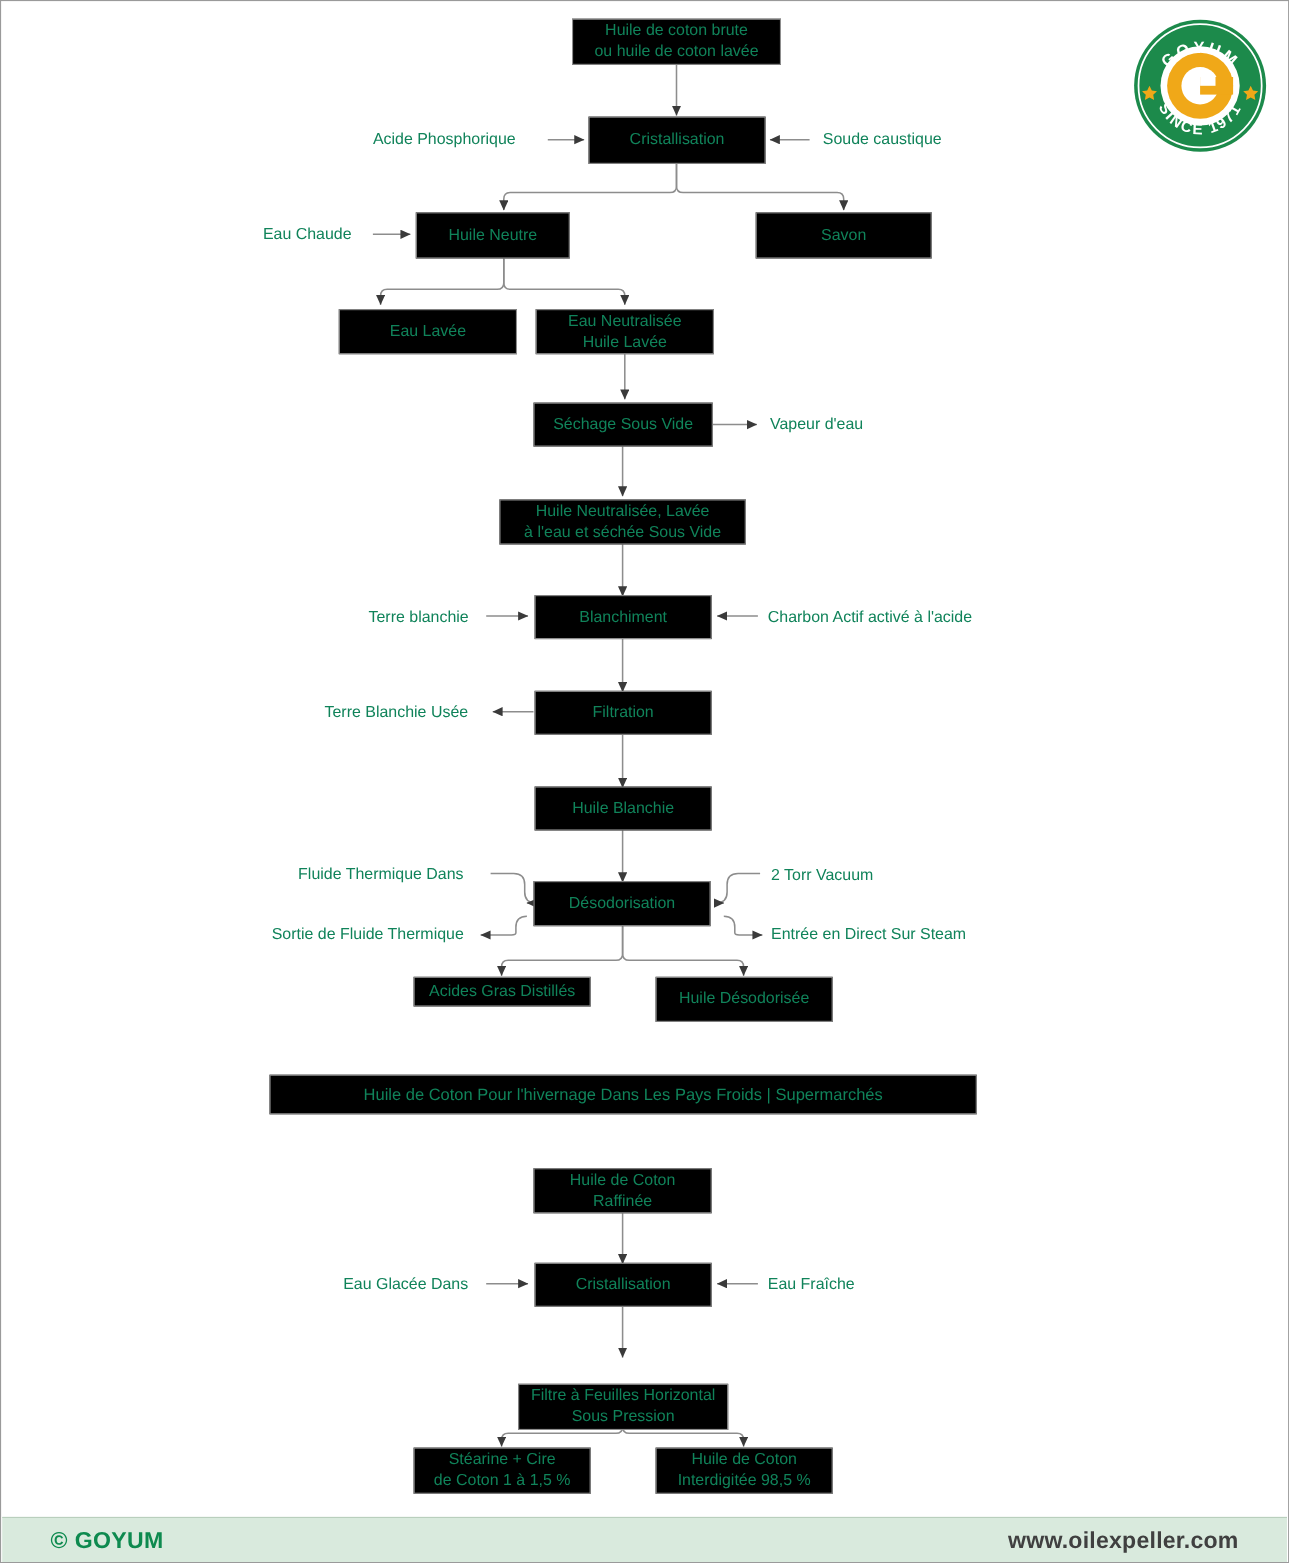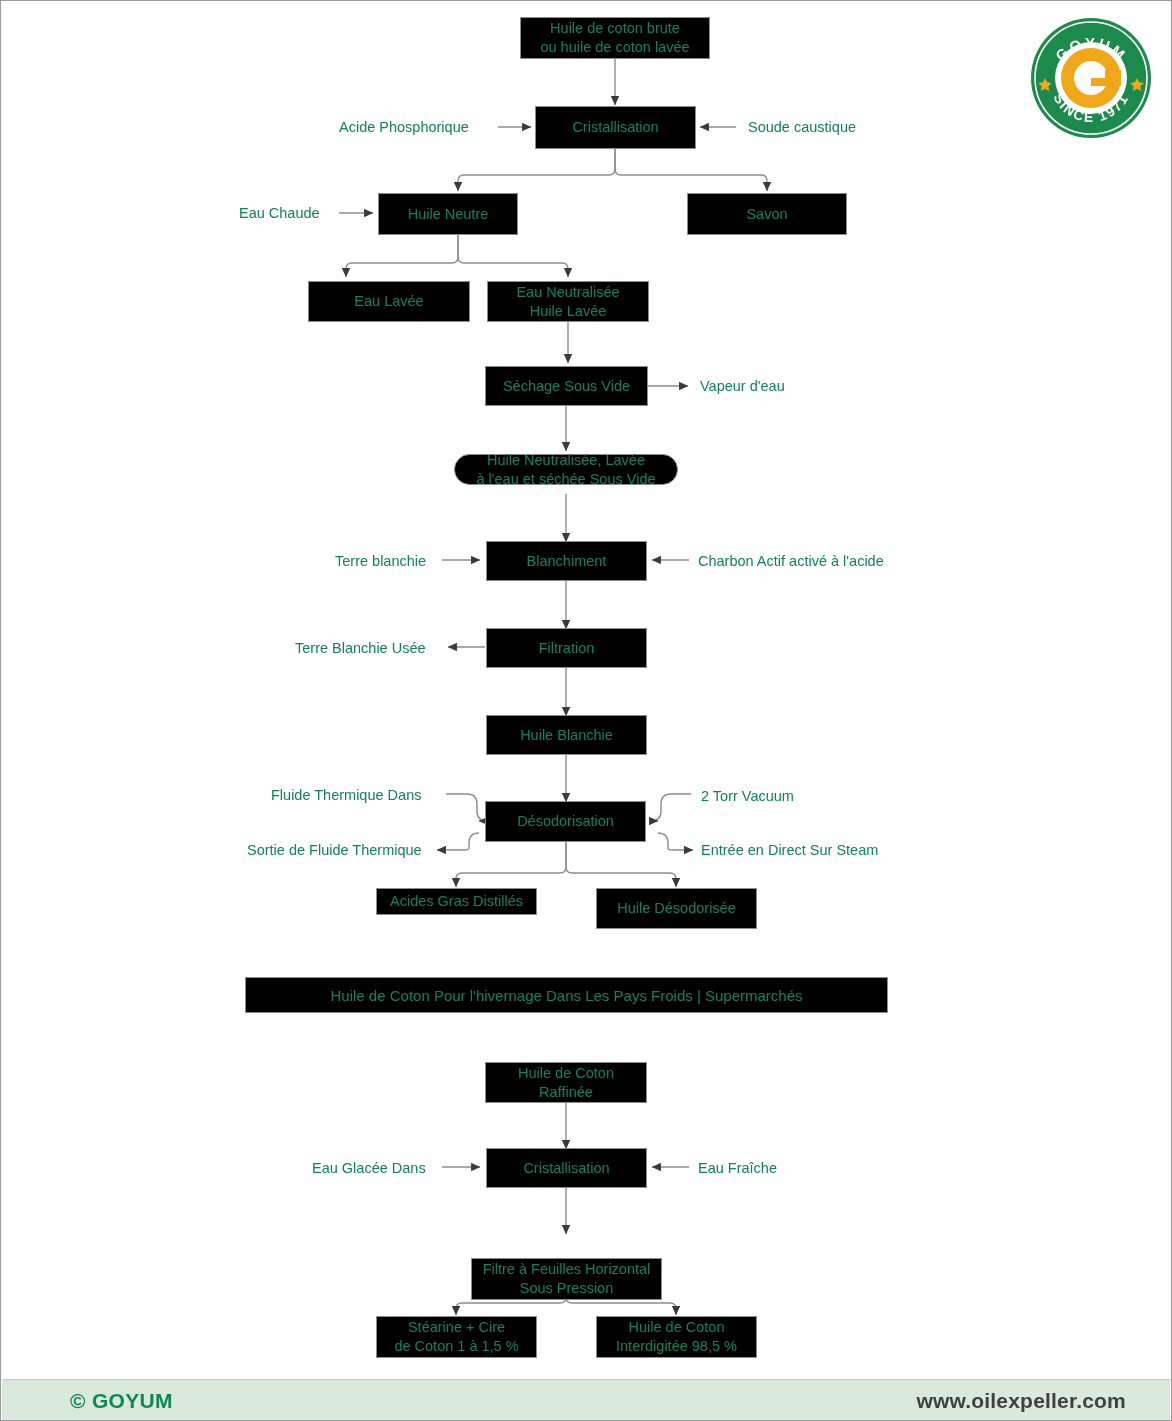--- a/index.html
+++ b/index.html
@@ -56,21 +56,21 @@
   
   #footer{
     position:absolute;left:1px;top:1378px;right:1px;height:42px;
     background:#d9eadd;
     border-top:1px solid #b9cfbd;
     display:flex;align-items:center;justify-content:space-between;
     box-sizing:border-box;
     padding:0 44px;
   }
   #footer .cp{
-    color:#0e8a4f;font-size:21px;font-weight:bold;letter-spacing:.3px;margin-left:24px;
+    color:#0e8a4f;font-size:21px;font-weight:bold;letter-spacing:.3px;
   }
   #footer .site{
     color:#404040;font-size:21px;font-weight:bold;letter-spacing:.2px;
   }
 </style>
 </head>
 <body>
 
 <div id="page">
 
@@ -199,21 +199,21 @@
       <span>
           <span class="ln">Eau Neutralisée</span>
           <span class="ln">Huile Lavée</span>
         </span>
     </div>
 
     <div class="node" style="left:484px;top:365px;width:163px;height:40px;">
       <span class="ln">Séchage Sous Vide</span>
     </div>
 
-    <div class="node" style="left:453px;top:453px;width:224px;height:31px;border-radius:16px;">
+    <div class="node" style="left:453px;top:453px;width:224px;height:41px;">
       <span>
           <span class="ln">Huile Neutralisée, Lavée</span>
           <span class="ln">à l'eau et séchée Sous Vide</span>
         </span>
     </div>
 
     <div class="node" style="left:485px;top:540px;width:161px;height:40px;">
       <span class="ln">Blanchiment</span>
     </div>
 

